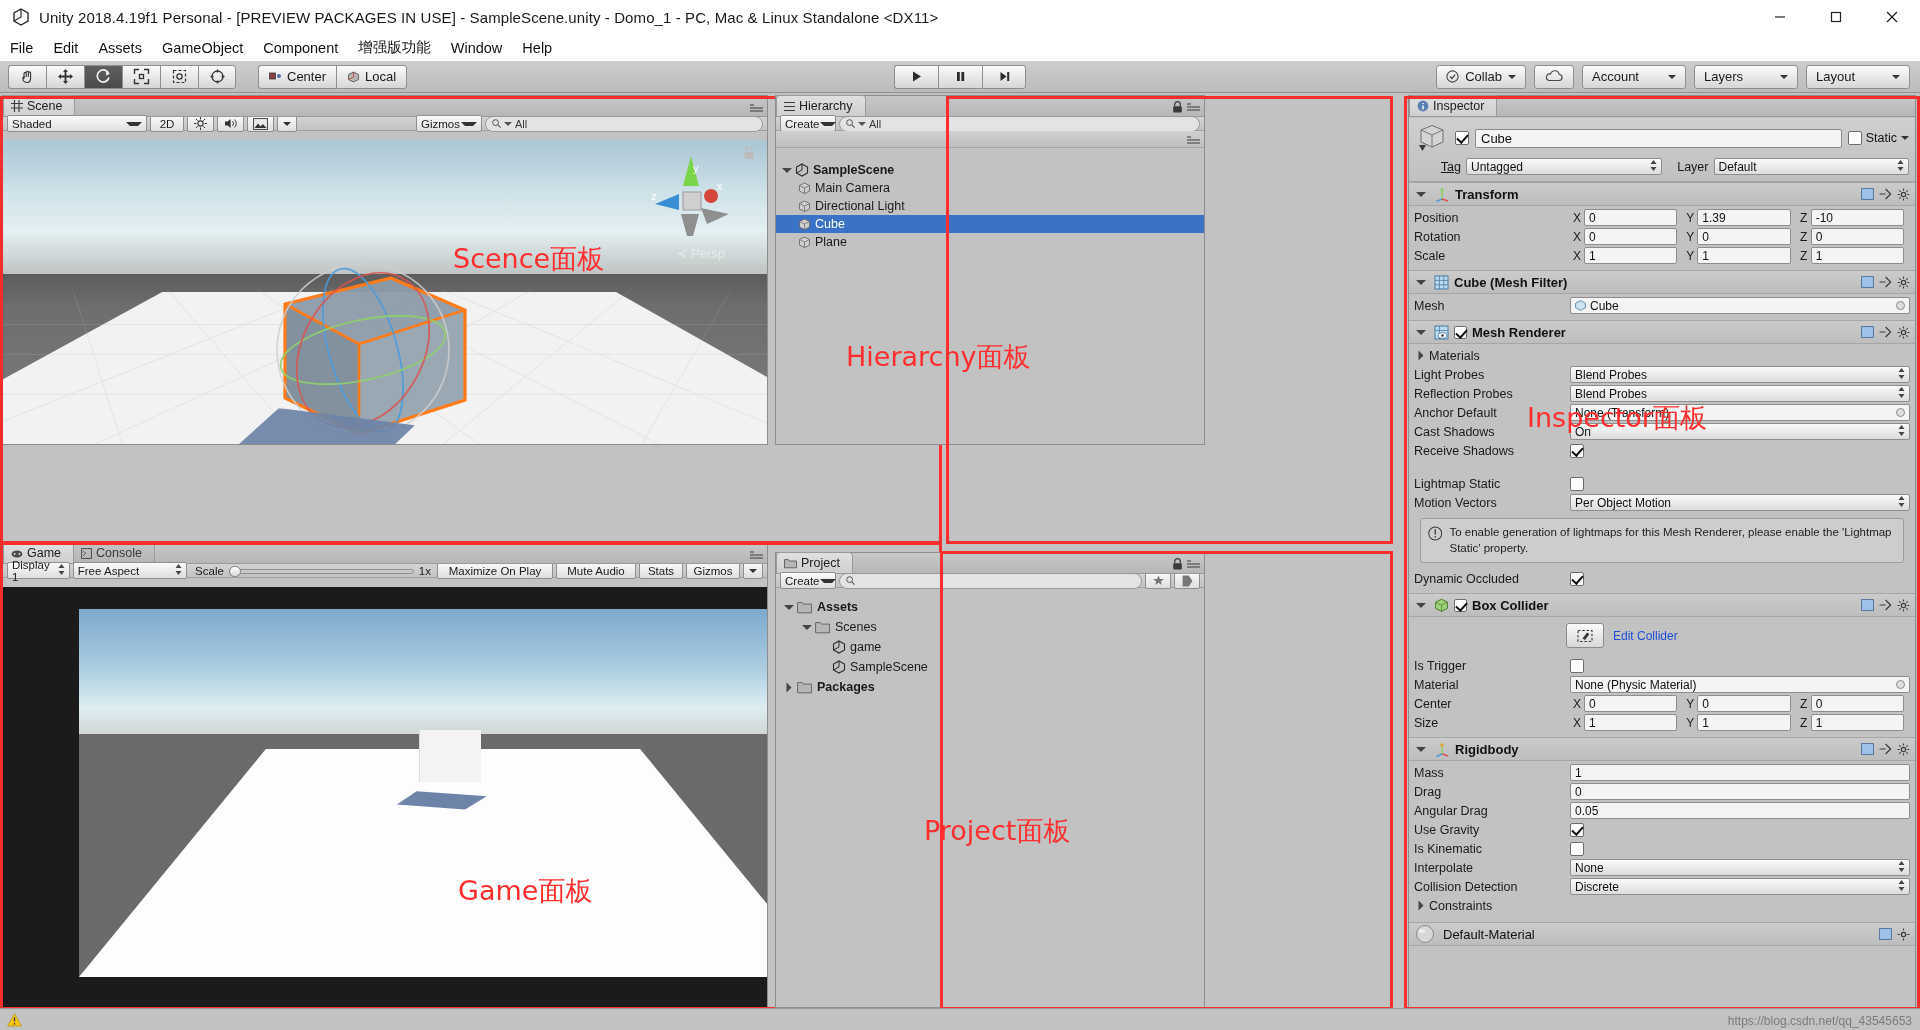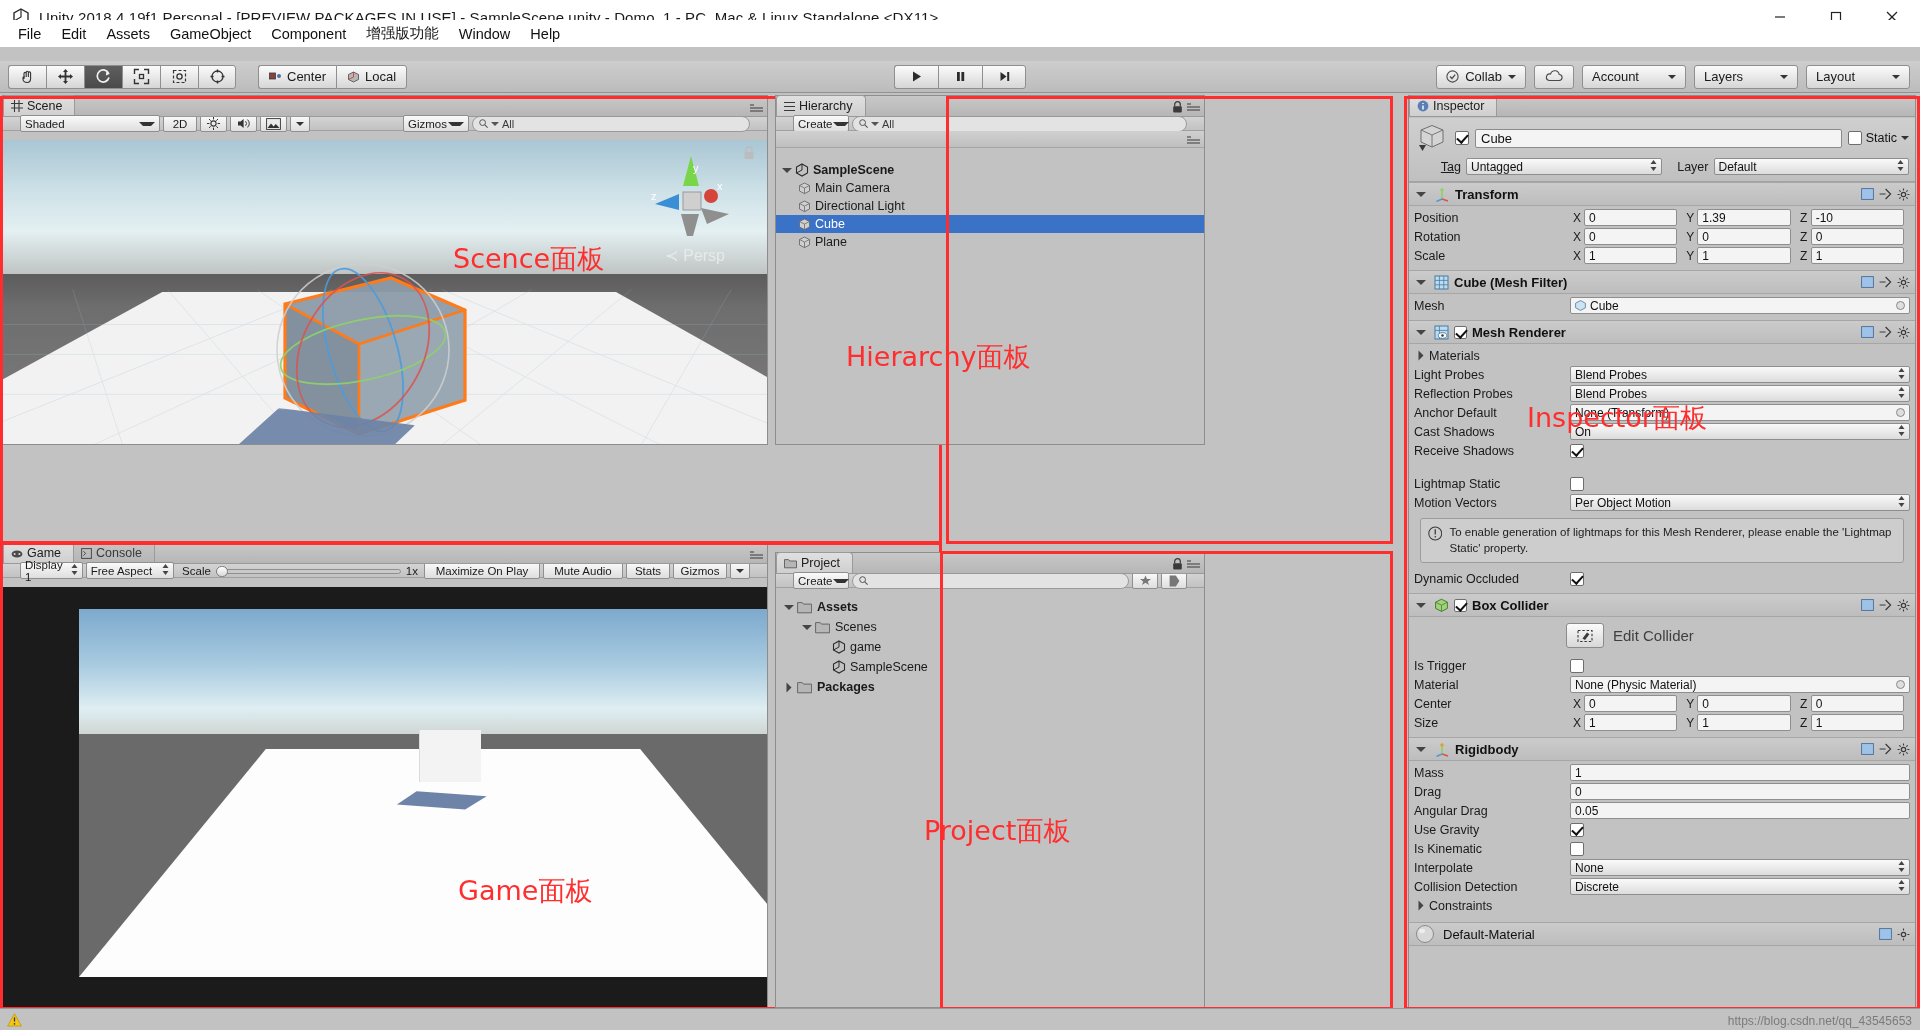--- a/index.html
+++ b/index.html
@@ -20,22 +20,22 @@
   }
   .title-icon { margin-left:12px; margin-right:9px; width:18px; height:18px; position:relative; }
   .title-icon svg { display:block; }
   .title-text { font-size:15px; color:#1a1a1a; white-space:nowrap; letter-spacing:.1px; }
   .win-btns { margin-left:auto; display:flex; height:34px; }
   .win-btn { width:56px; height:34px; display:flex; align-items:center; justify-content:center; }
   .win-btn svg { display:block; }
 
   
   .menubar {
-    position:absolute; left:0; top:20px; width:1920px; height:27px;
-    background:#ffffff; display:flex; align-items:center; padding-left:8px;
+    position:absolute; left:0; top:34px; width:1920px; height:27px;
+    background:#ffffff; display:flex; align-items:center; 
   }
   .menu-item { padding:3px 10px; font-size:14.5px; color:#111; white-space:nowrap; cursor:default; }
 
   
   .toolbar {
     position:absolute; left:0; top:61px; width:1920px; height:32px;
     background:linear-gradient(#cdcdcd,#bcbcbc); border-bottom:1px solid #919191;
     display:flex; align-items:center;
   }
   .tool-group { display:flex; margin-left:8px; }
@@ -84,21 +84,21 @@
     border-top-left-radius:4px; border-top-right-radius:4px;
     border:1px solid #9a9a9a; border-bottom:none; margin-right:-1px; position:relative; top:0;
   }
   .ptab.inactive { background:linear-gradient(#c4c4c4,#b5b5b5); color:#3a3a3a; }
   .tabmenu { position:absolute; right:4px; bottom:3px; display:flex; align-items:center; gap:4px; }
   .hamburger { width:13px; height:9px; display:block; }
   .lockicon { width:11px; height:12px; }
 
   .subbar {
     height:14px; background:linear-gradient(#d3d3d3,#c2c2c2); border-bottom:1px solid #a0a0a0;
-    display:flex; align-items:center; padding:0 17px; gap:3px;
+    display:flex; align-items:center; padding:0 4px; gap:3px;
   }
   .dd {
     height:17px; border:1px solid #8f8f8f; border-radius:2px;
     background:linear-gradient(#fafafa,#dedede); display:flex; align-items:center;
     padding:0 4px; font-size:11.5px; color:#1a1a1a; position:relative;
   }
   .dd .arw { margin-left:auto; padding-left:8px; }
   .sbtn {
     height:17px; min-width:20px; border:1px solid #8f8f8f; border-radius:2px;
     background:linear-gradient(#fafafa,#dedede); display:flex; align-items:center;
@@ -126,21 +126,21 @@
   .sel-cube {
     position:absolute; left:256px; top:118px; width:216px; height:192px;
   }
   .shadowq {
     position:absolute; left:212px; top:268px; width:200px; height:78px;
     background:#6d84a8; opacity:.92;
     clip-path: polygon(32% 0%, 100% 22%, 68% 100%, 0% 74%);
     filter: blur(1px);
   }
   .gizmo-axis { position:absolute; right:30px; top:12px; width:92px; height:92px; }
-  .persp-label { position:absolute; right:42px; top:106px; font-size:16px; color:#e9e9e9; }
+  .persp-label { position:absolute; right:42px; top:106px; font-size:13px; color:#e9e9e9; }
   .lock-sm { position:absolute; right:12px; top:6px; }
   .scene-label, .hier-label, .insp-label, .game-label, .proj-label {
     position:absolute; color:#ff2d2d; font-size:27px; white-space:nowrap; pointer-events:none;
     font-family:"DejaVu Sans","Liberation Sans",sans-serif;
   }
 
   
   #game-panel { left:2px; top:542px; width:766px; height:466px; }
   .game-viewport { position:absolute; inset:44px 0 0 0; background:#1b1b1b; overflow:hidden; }
   .game-render {
@@ -1040,21 +1040,21 @@
         </span>
       </div>
       <div class="comp-body">
         <div style="display:flex;align-items:center;gap:9px;padding:4px 0 8px 152px;">
           <span class="editbtn">
             <svg width="17" height="16" viewBox="0 0 17 16">
               <rect x="1" y="2.5" width="14" height="11" fill="none" stroke="#3a3a3a" stroke-width="1.1" stroke-dasharray="2.5 1.8"></rect>
               <path d="M5.5 10.5 L10 4.5 L12.4 6.2 L8 12 Z" fill="#3a3a3a"></path>
             </svg>
           </span>
-          <span style="font-size:15px;color:#404040;">Edit Collider</span>
+          <span style="font-size:12px;color:#1d4ed8;">Edit Collider</span>
         </div>
         <div class="frow">
           <span class="fl">Is Trigger</span>
           <span class="chk"></span>
         </div>
         <div class="frow">
           <span class="fl">Material</span>
           <span class="objfield">
             <span>None (Physic Material)</span>
             <span class="dot"></span>

